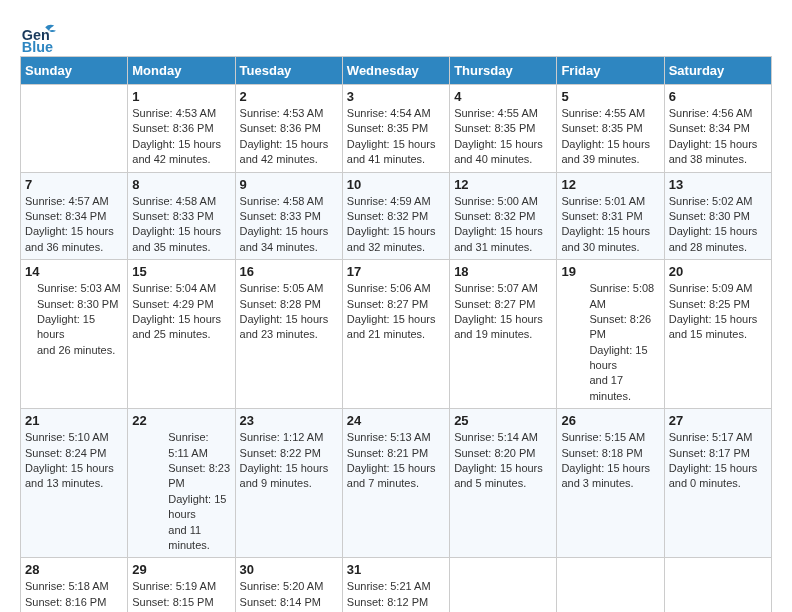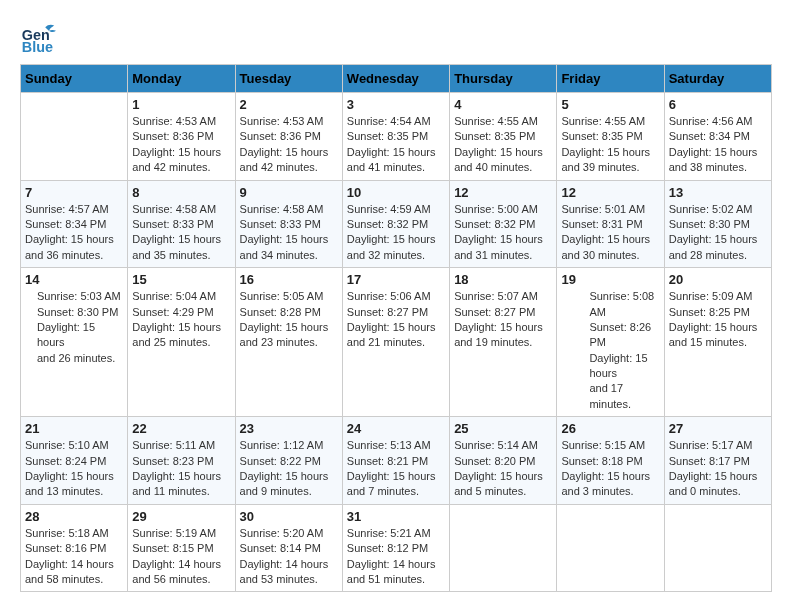--- a/index.html
+++ b/index.html
@@ -7,21 +7,20 @@
       font-family: Arial, sans-serif;
       background: #fff;
       width: 792px;
       min-height: 612px;
       padding: 20px;
     }
     .header-area {
       display: flex;
       justify-content: space-between;
       align-items: center;
-      margin-bottom: 8px;
     }
     .title-area {
       text-align: right;
     }
     .month-title {
       font-size: 42px;
       font-weight: bold;
       color: #1a3a5c;
       line-height: 1;
     }
@@ -30,21 +29,21 @@
       color: #1a3a5c;
       font-weight: normal;
     }
     table {
       width: 100%;
       border-collapse: collapse;
       font-size: 11px;
     }
     thead tr th {
       background-color: #2e86c1;
-      color: #000000;
+      color: #ffffff;
       padding: 6px 4px;
       text-align: left;
       font-size: 13px;
       font-weight: bold;
       border: 1px solid #ccc;
     }
     tbody tr td {
       border: 1px solid #ccc;
       vertical-align: top;
       padding: 4px 4px;
@@ -281,21 +280,21 @@
       <tr>
         <td>
           <span class="day-number">21</span>
           <div class="day-info" style="white-space: pre-line;">Sunrise: 5:10 AM
 Sunset: 8:24 PM
 Daylight: 15 hours
 and 13 minutes.</div>
         </td>
         <td>
           <span class="day-number">22</span>
-          <div class="day-info" style="white-space: pre-line;">Sunrise: 5:11 AM
+          <div class="day-info" style="white-space: pre-line; margin-left: 36px;">Sunrise: 5:11 AM
 Sunset: 8:23 PM
 Daylight: 15 hours
 and 11 minutes.</div>
         </td>
         <td>
           <span class="day-number">23</span>
           <div class="day-info" style="white-space: pre-line;">Sunrise: 1:12 AM
 Sunset: 8:22 PM
 Daylight: 15 hours
 and 9 minutes.</div>

